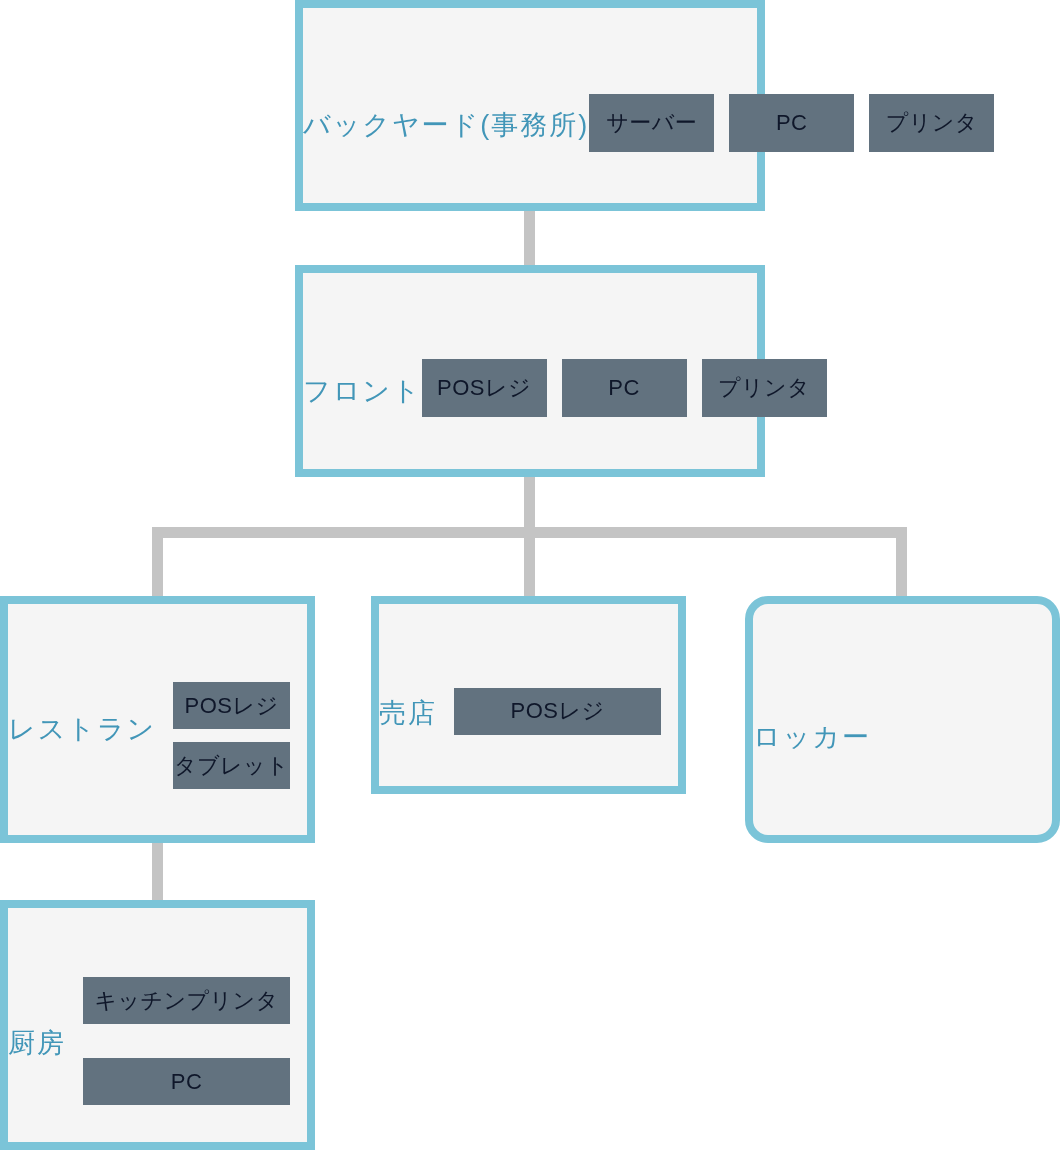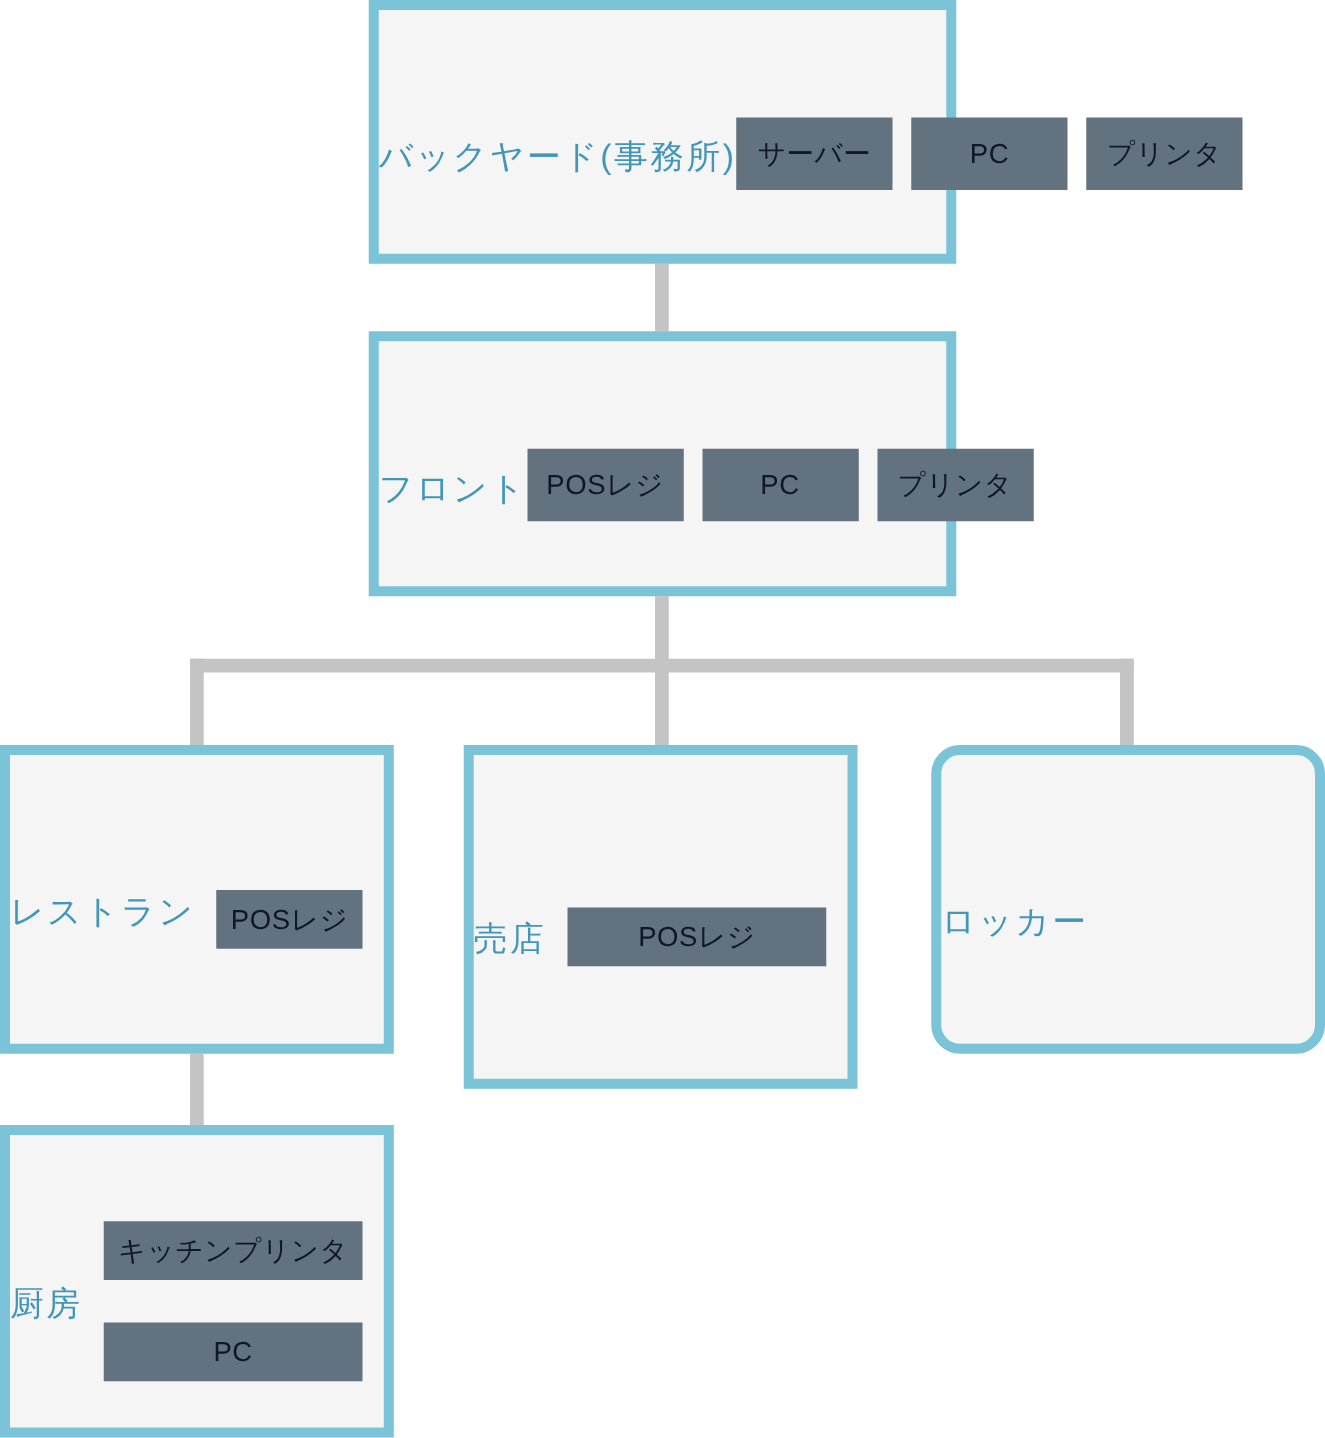--- a/index.html
+++ b/index.html
@@ -98,21 +98,21 @@
   #zone-front .zone-title { margin-top: 41px; }
   #zone-front .chip-row   { margin-top: 34px; }
 
   #zone-restaurant {
     left: 0px;    top: 596px;  width: 315px; height: 247px;
   }
   #zone-restaurant .zone-title { margin-top: 20px; }
   #zone-restaurant .chip-col   { margin-top: 32px; }
 
   #zone-shop {
-    left: 371px;  top: 596px;  width: 315px; height: 275px;
+    left: 371px;  top: 596px;  width: 315px; height: 198px;
   }
   #zone-shop .zone-title { margin-top: 36px; }
   #zone-shop .chip-col   { margin-top: 32px; }
 
   #zone-locker {
     left: 745px;  top: 596px;  width: 315px; height: 247px; border-radius: 23px;
   }
   #zone-locker .zone-title { margin-top: 36px; }
 
   #zone-kitchen {
@@ -158,20 +158,21 @@
       <div class="chip">POSレジ</div>
       <div class="chip">PC</div>
       <div class="chip">プリンタ</div>
     </div>
   </div>
 
   <div class="zone" id="zone-restaurant">
     <div class="zone-title">レストラン</div>
     <div class="chip-col">
       <div class="chip">POSレジ</div>
+      <div class="chip">タブレット</div>
     </div>
   </div>
 
   <div class="zone" id="zone-shop">
     <div class="zone-title">売店</div>
     <div class="chip-col">
       <div class="chip">POSレジ</div>
     </div>
   </div>
 

